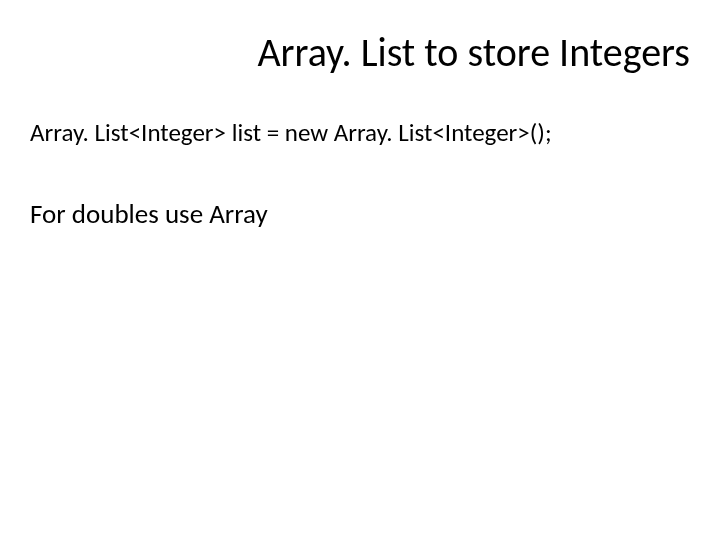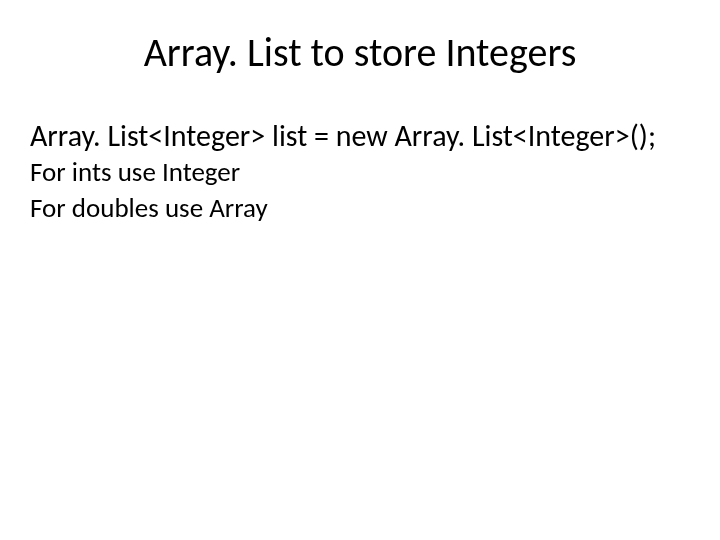--- a/index.html
+++ b/index.html
@@ -16,41 +16,41 @@
       overflow: hidden;
     }
     .slide {
       width: 100%;
       height: 100%;
       padding: 28px 30px 30px 30px;
     }
     .title {
       font-size: 40px;
       font-weight: 400;
-      text-align: center;
+      text-align: right;
       margin-bottom: 40px;
       letter-spacing: 0px;
     }
     .code-line {
-      font-size: 30px;
+      font-size: 25px;
       font-weight: 400;
+      margin-bottom: 48px;
       letter-spacing: 0px;
     }
     .body-text {
       font-size: 27px;
       font-weight: 400;
       line-height: 1.35;
     }
     .body-line {
       display: block;
     }
   </style>
 </head>
 <body>
 
 <div class="slide">
   <h1 class="title">Array. List to store Integers</h1>
   <div class="code-line">Array. List&lt;Integer&gt; list = new Array. List&lt;Integer&gt;();</div>
   <div class="body-text">
-    <span class="body-line">For ints use Integer</span>
     <span class="body-line">For doubles use Array</span>
   </div>
 </div>
 
 </body></html>

